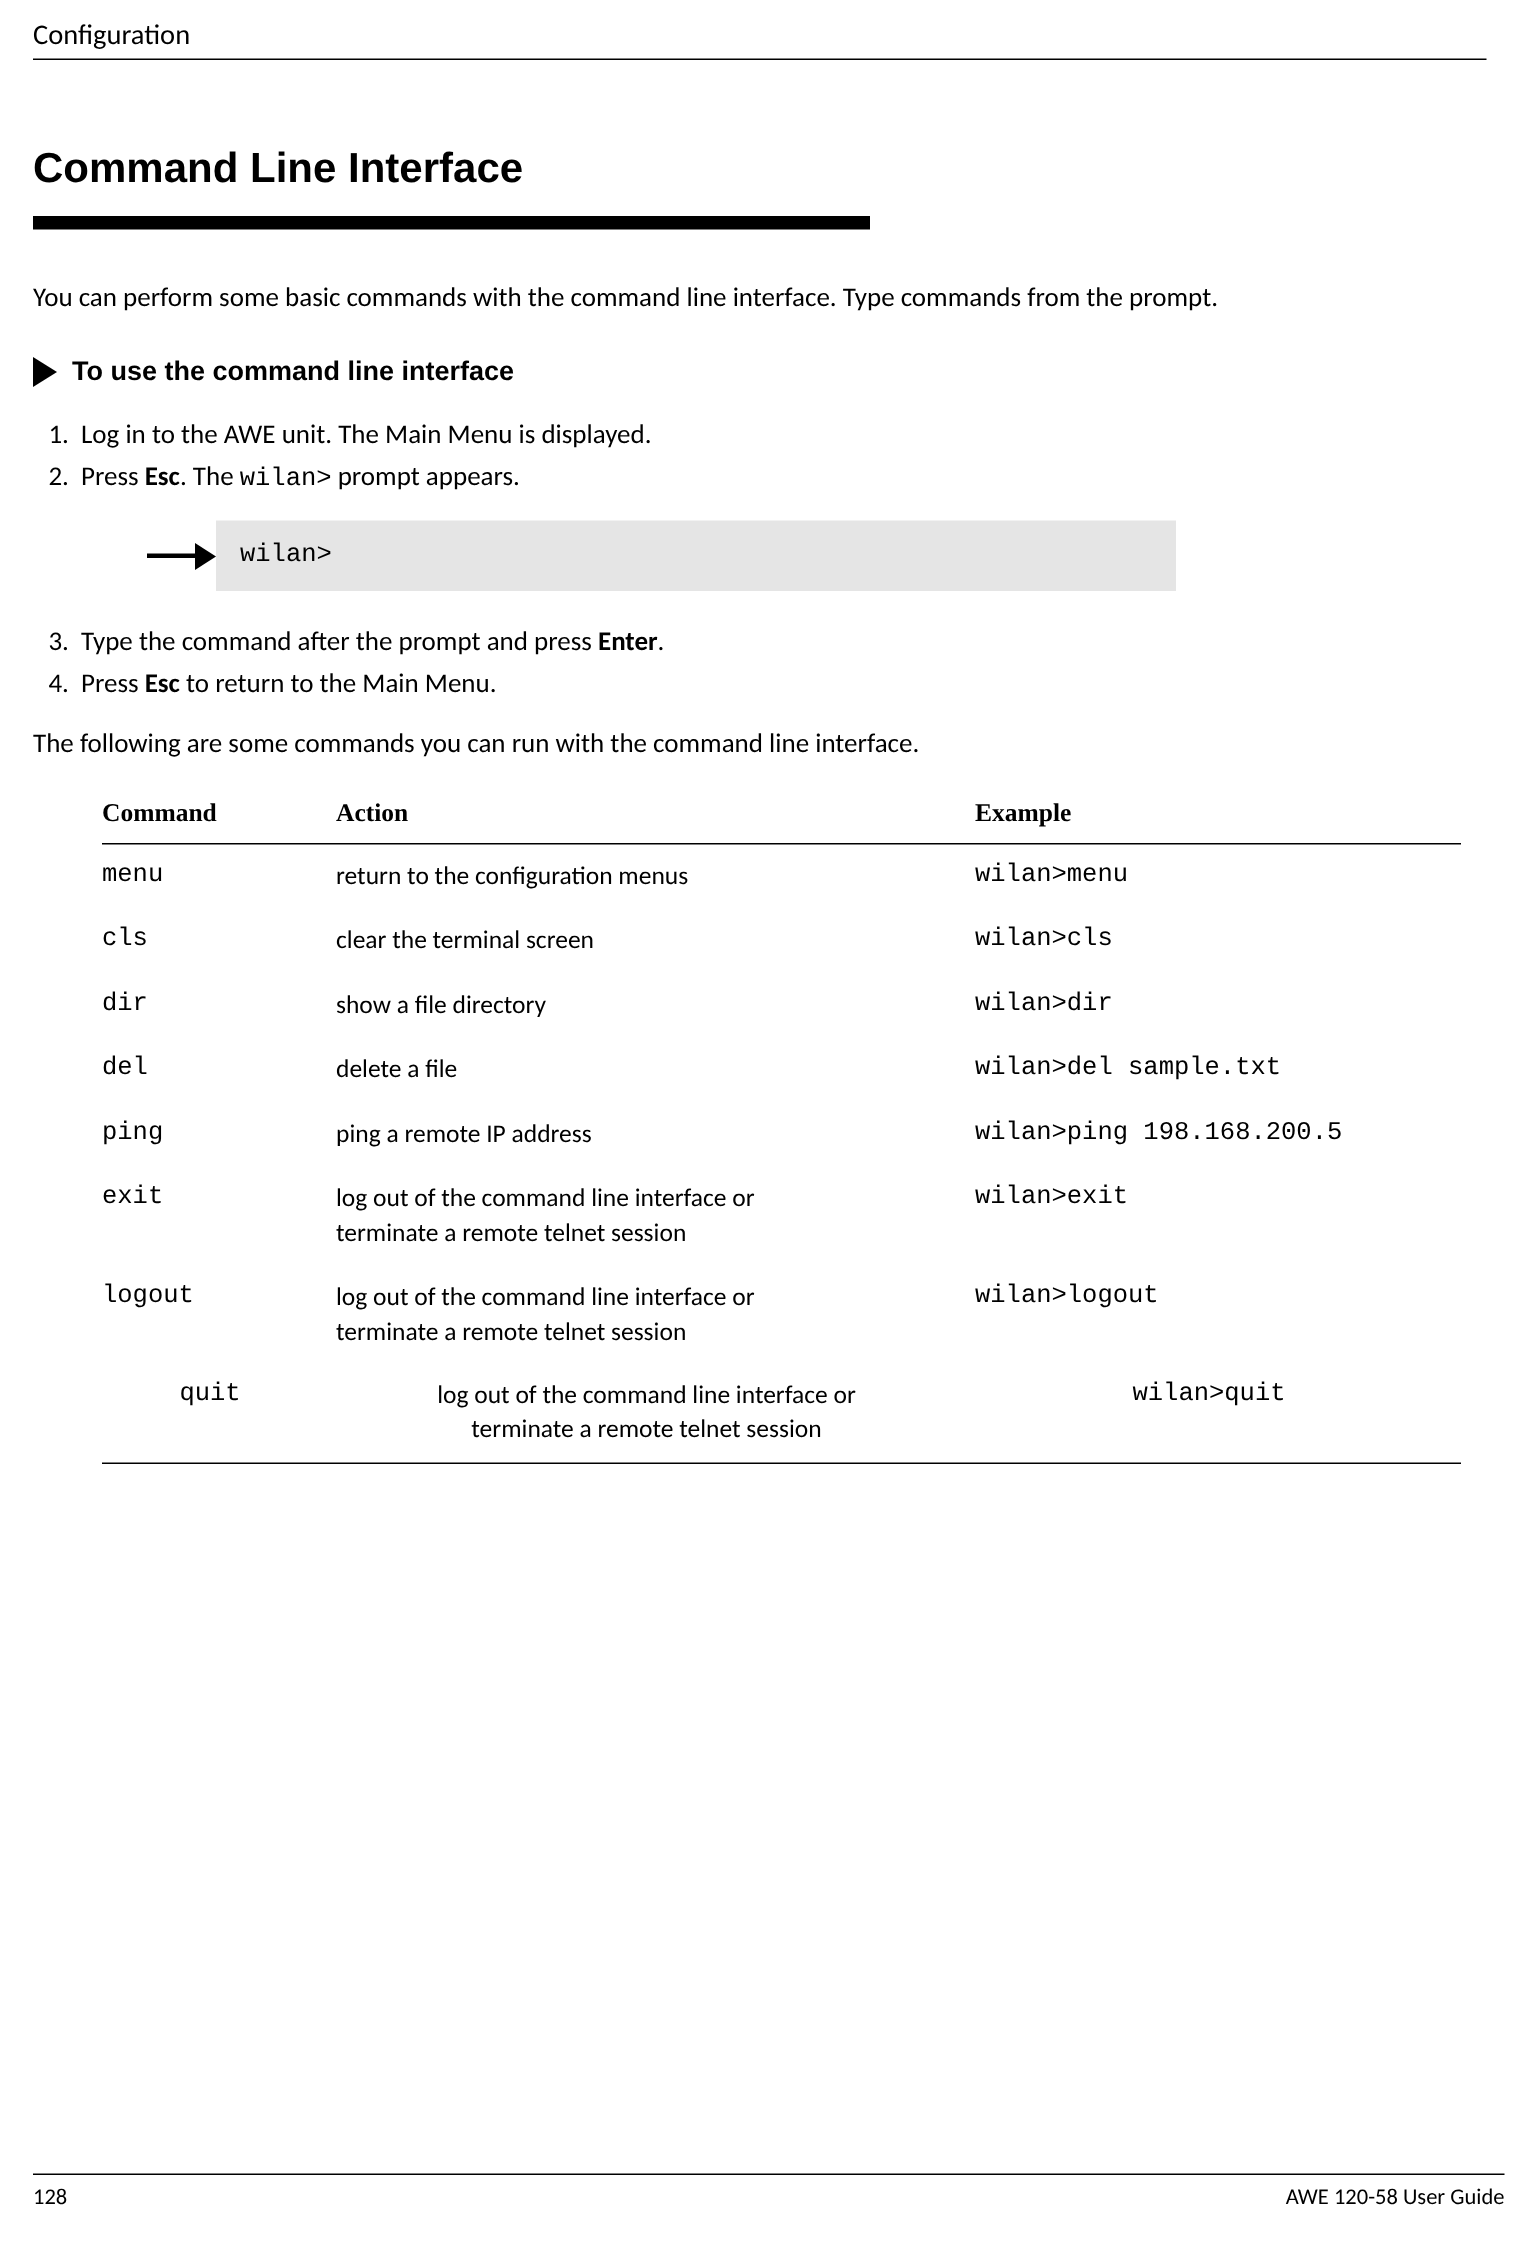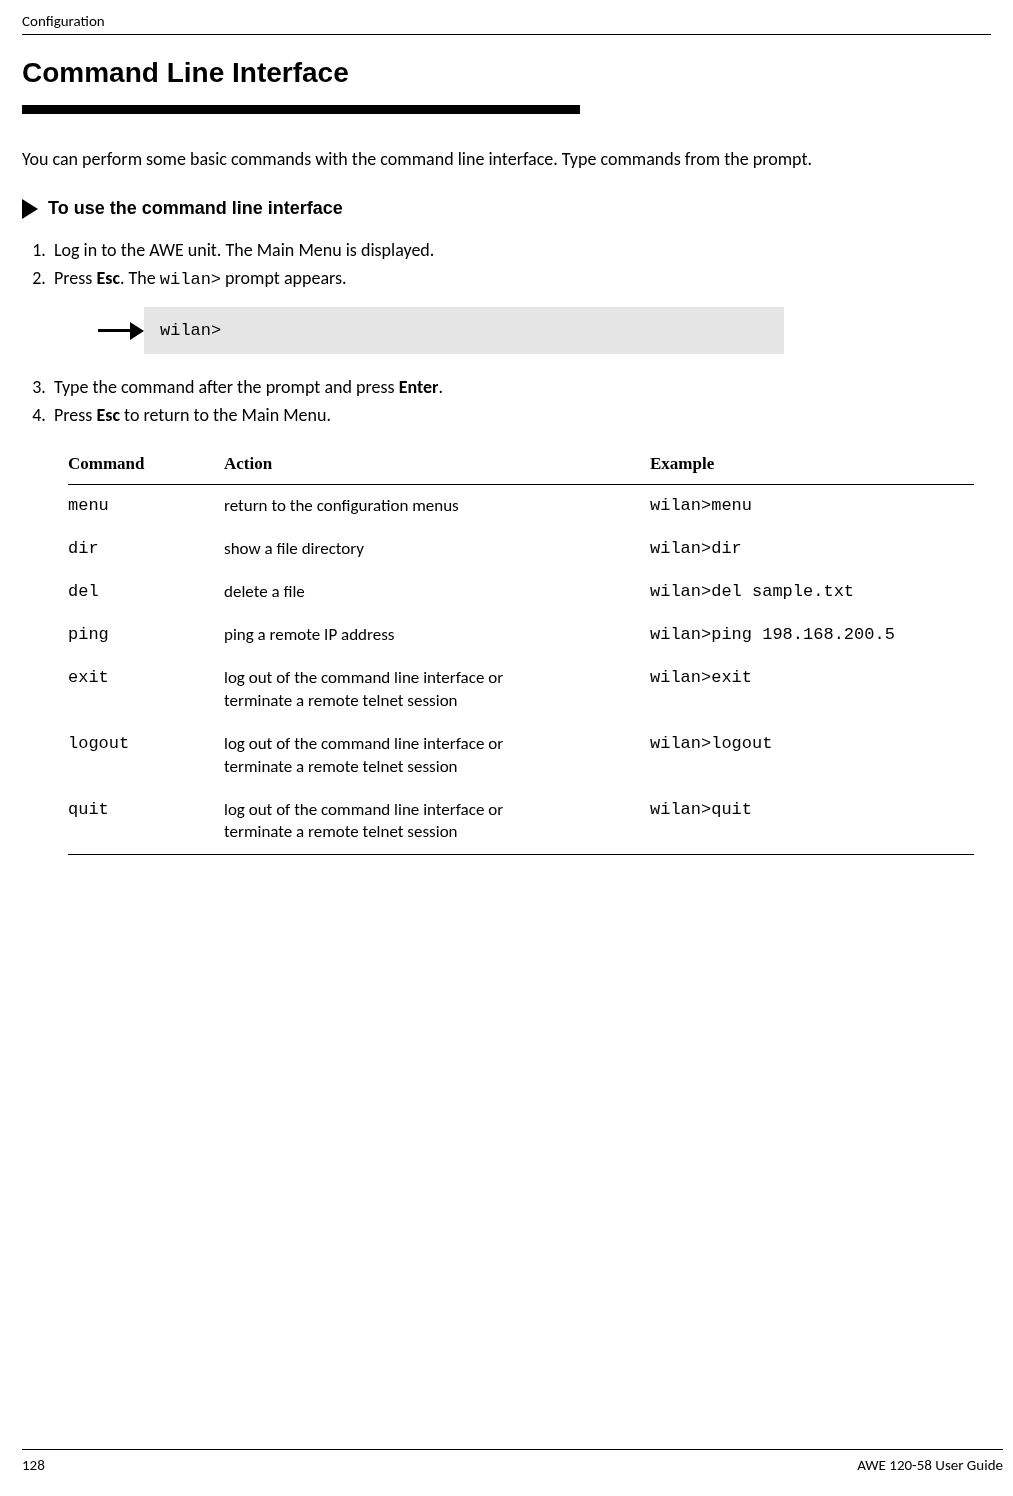--- a/index.html
+++ b/index.html
@@ -13,22 +13,22 @@
       height: 1496px;
       box-sizing: border-box;
       position: relative;
     }
     .page {
       padding: 12px 22px 0 22px;
     }
     .header-line {
       border-bottom: 1px solid #000;
       padding-bottom: 4px;
-      margin-bottom: 22px;
-      font-size: 15px;
+      margin-bottom: 56px;
+      font-size: 19px;
     }
     .h1 {
       font-family: Helvetica, Arial, sans-serif;
       font-weight: bold;
       font-size: 28px;
       margin-bottom: 16px;
     }
     .h1-underline {
       padding-bottom: 4px;
       height: 5px;
@@ -119,20 +119,21 @@
       border-bottom: 1px solid #000;
       vertical-align: top;
     }
     table.cmd-table td {
       padding: 10px 12px 10px 0;
       vertical-align: top;
       line-height: 1.35;
     }
     table.cmd-table tr.last td {
       border-bottom: 1px solid #000;
+      text-align: center;
     }
     .col-cmd { width: 150px; }
     .col-action { width: 420px; }
     .footer {
       position: absolute;
       bottom: 22px;
       left: 22px;
       right: 10px;
       display: flex;
       justify-content: space-between;
@@ -174,34 +175,40 @@
 
   <ol class="steps" start="3">
     <li>
       <span>Type the command after the prompt and press </span><span class="bold">Enter</span><span>.</span>
     </li>
     <li>
       <span>Press </span><span class="bold">Esc</span><span> to return to the Main Menu.</span>
     </li>
   </ol>
 
+  <div class="paragraph">The following are some commands you can run with the command line interface.</div>
 
   <table class="cmd-table">
     <thead>
       <tr>
         <th class="col-cmd">Command</th>
         <th class="col-action">Action</th>
         <th>Example</th>
       </tr>
     </thead>
     <tbody>
       <tr>
         <td class="mono">menu</td>
         <td>return to the configuration menus</td>
         <td class="mono">wilan&gt;menu</td>
+      </tr>
+      <tr>
+        <td class="mono">cls</td>
+        <td>clear the terminal screen</td>
+        <td class="mono">wilan&gt;cls</td>
       </tr>
       <tr>
         <td class="mono">dir</td>
         <td>show a file directory</td>
         <td class="mono">wilan&gt;dir</td>
       </tr>
       <tr>
         <td class="mono">del</td>
         <td>delete a file</td>
         <td class="mono">wilan&gt;del sample.txt</td>

